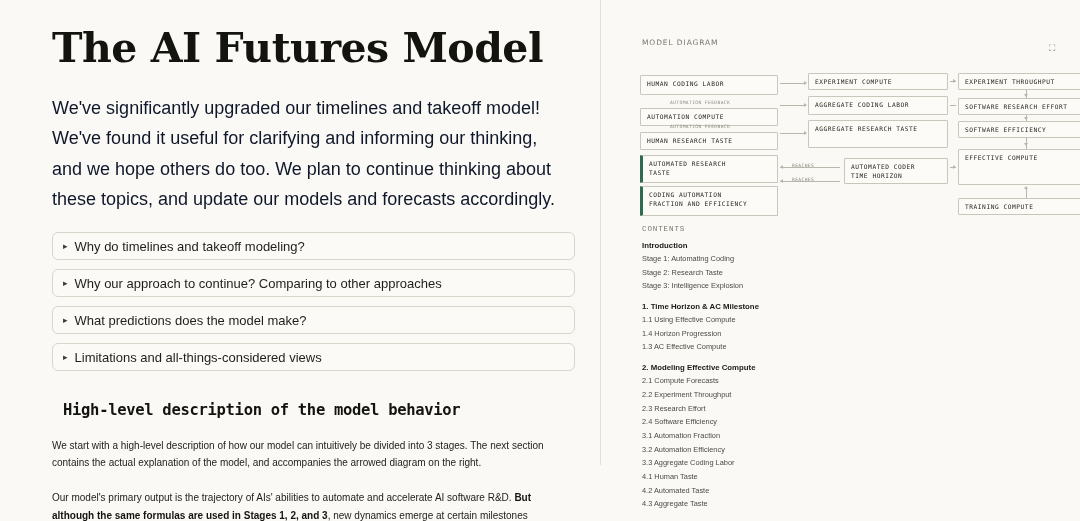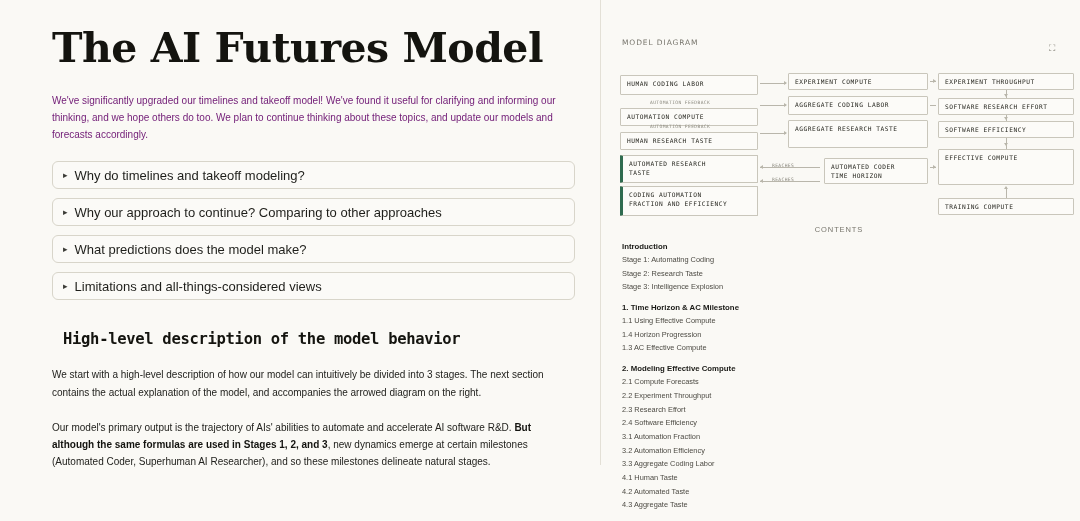--- a/index.html
+++ b/index.html
@@ -29,24 +29,24 @@
   .main-title {
     font-family: "DejaVu Serif", "Liberation Serif", serif;
     font-size: 41px;
     font-weight: 700;
     letter-spacing: -0.5px;
     margin: 0 0 22px 0;
     line-height: 1.1;
     color: #14140f;
   }
   .intro-par {
-    font-size: 10px;
+    font-size: 18px;
     line-height: 1.68;
     margin: 0 0 18px 0;
-    color: #701a75;
+    color: #0f172a;
     max-width: 508px;
   }
   .accordion {
     margin-top: 2px;
   }
   .acc-item {
     border: 1px solid #d8d5ca;
     border-radius: 6px;
     background: #fbfaf7;
     height: 28px;
@@ -81,21 +81,21 @@
     margin: 4px 0 18px 0;
     color: #23231f;
     max-width: 523px;
   }
   .body-par b { font-weight: 700; color: #141410; }
 
   
   .right-col {
     position: relative;
     width: 480px;
-    padding: 38px 24px 0 20px;
+    padding: 38px 24px 0 40px;
     box-sizing: border-box;
   }
   .right-col:before {
     content: "";
     position: absolute;
     left: 0; top: 0; bottom: 0;
     width: 1px;
     background: #e3e0d6;
   }
   .panel-label {
@@ -163,26 +163,25 @@
   }
   .arrowhead.left {
     border-left: none;
     border-right: 3.5px solid #b9b6ab;
     border-top: 2.5px solid transparent;
     border-bottom: 2.5px solid transparent;
   }
 
   
   .contents-label {
-    font-family: Liberation Sans, sans-serif;
+    font-family: Liberation Mono, monospace;
     font-size: 7.5px;
     letter-spacing: 0.9px;
     color: #77756c;
     margin: 10px 0 8px 2px;
-    text-align: center;
   }
   .toc {
     display: grid;
     grid-template-columns: 1fr;
     column-gap: 10px;
     row-gap: 0;
     padding-left: 2px;
   }
   .toc-major {
     grid-column: 1 / -1;

